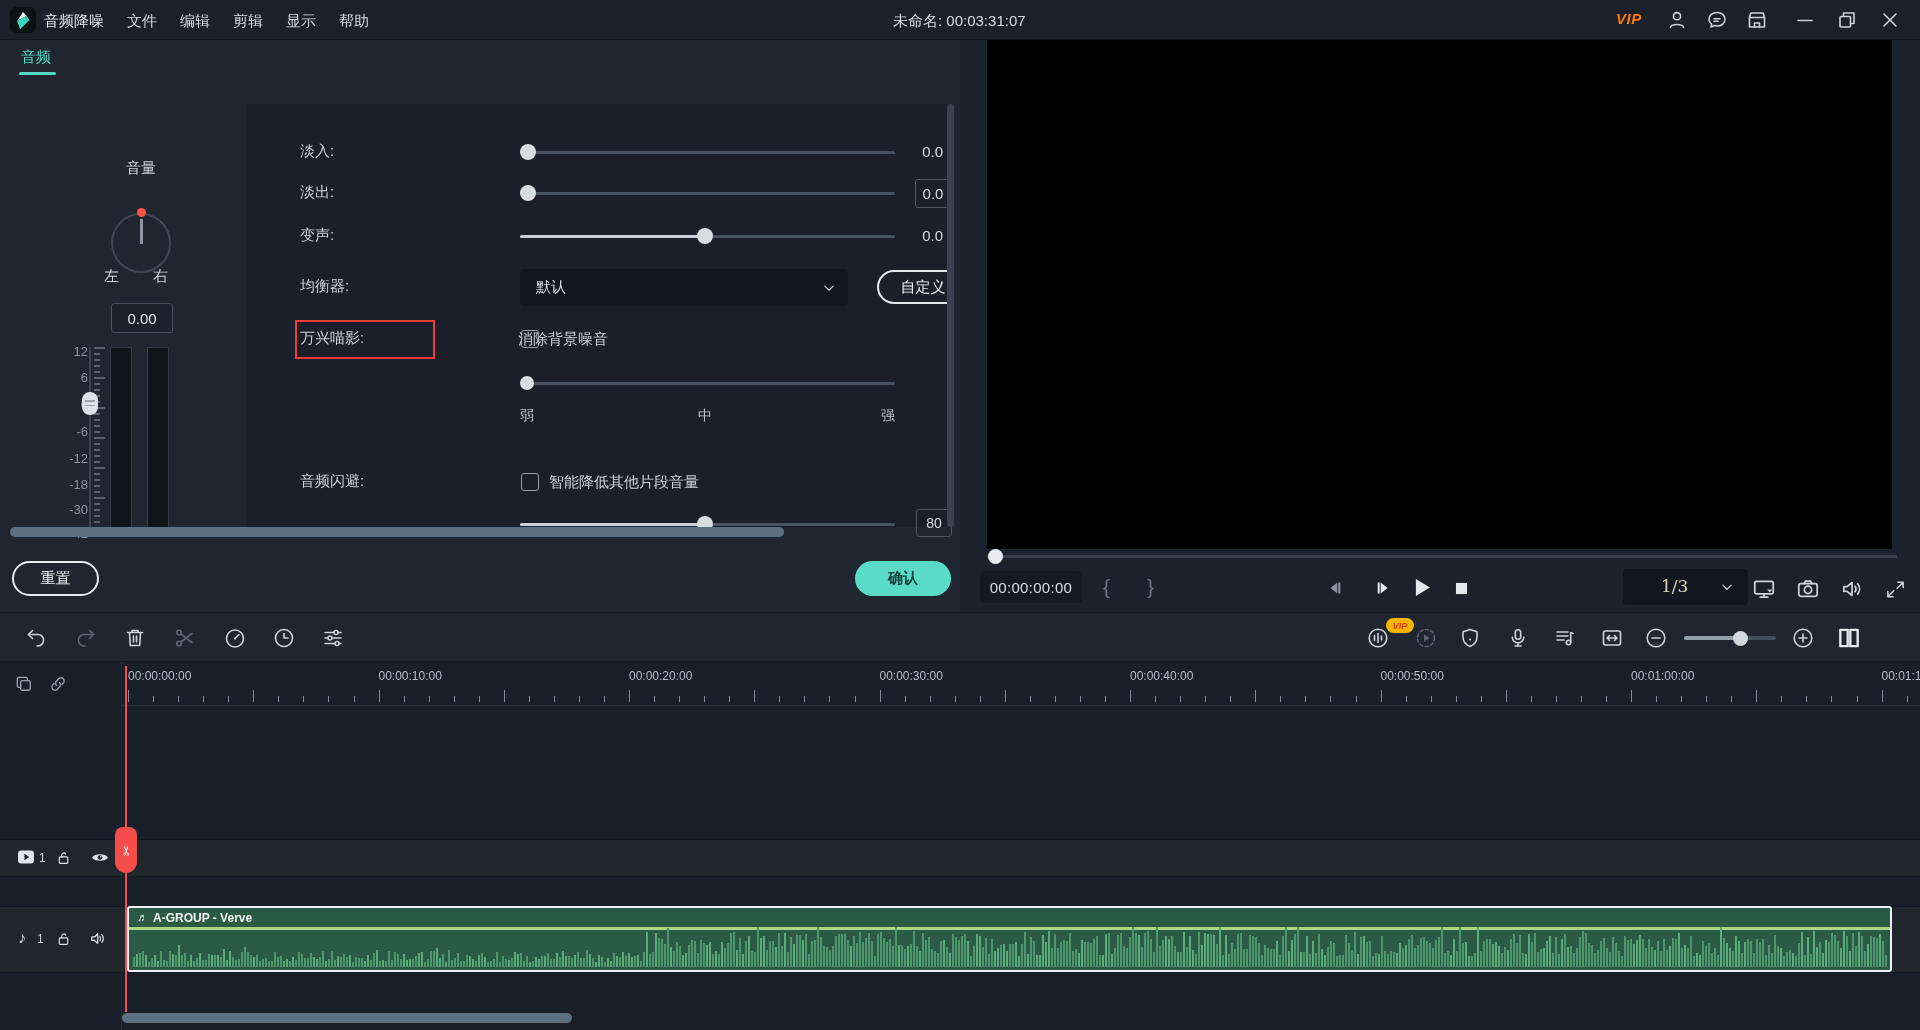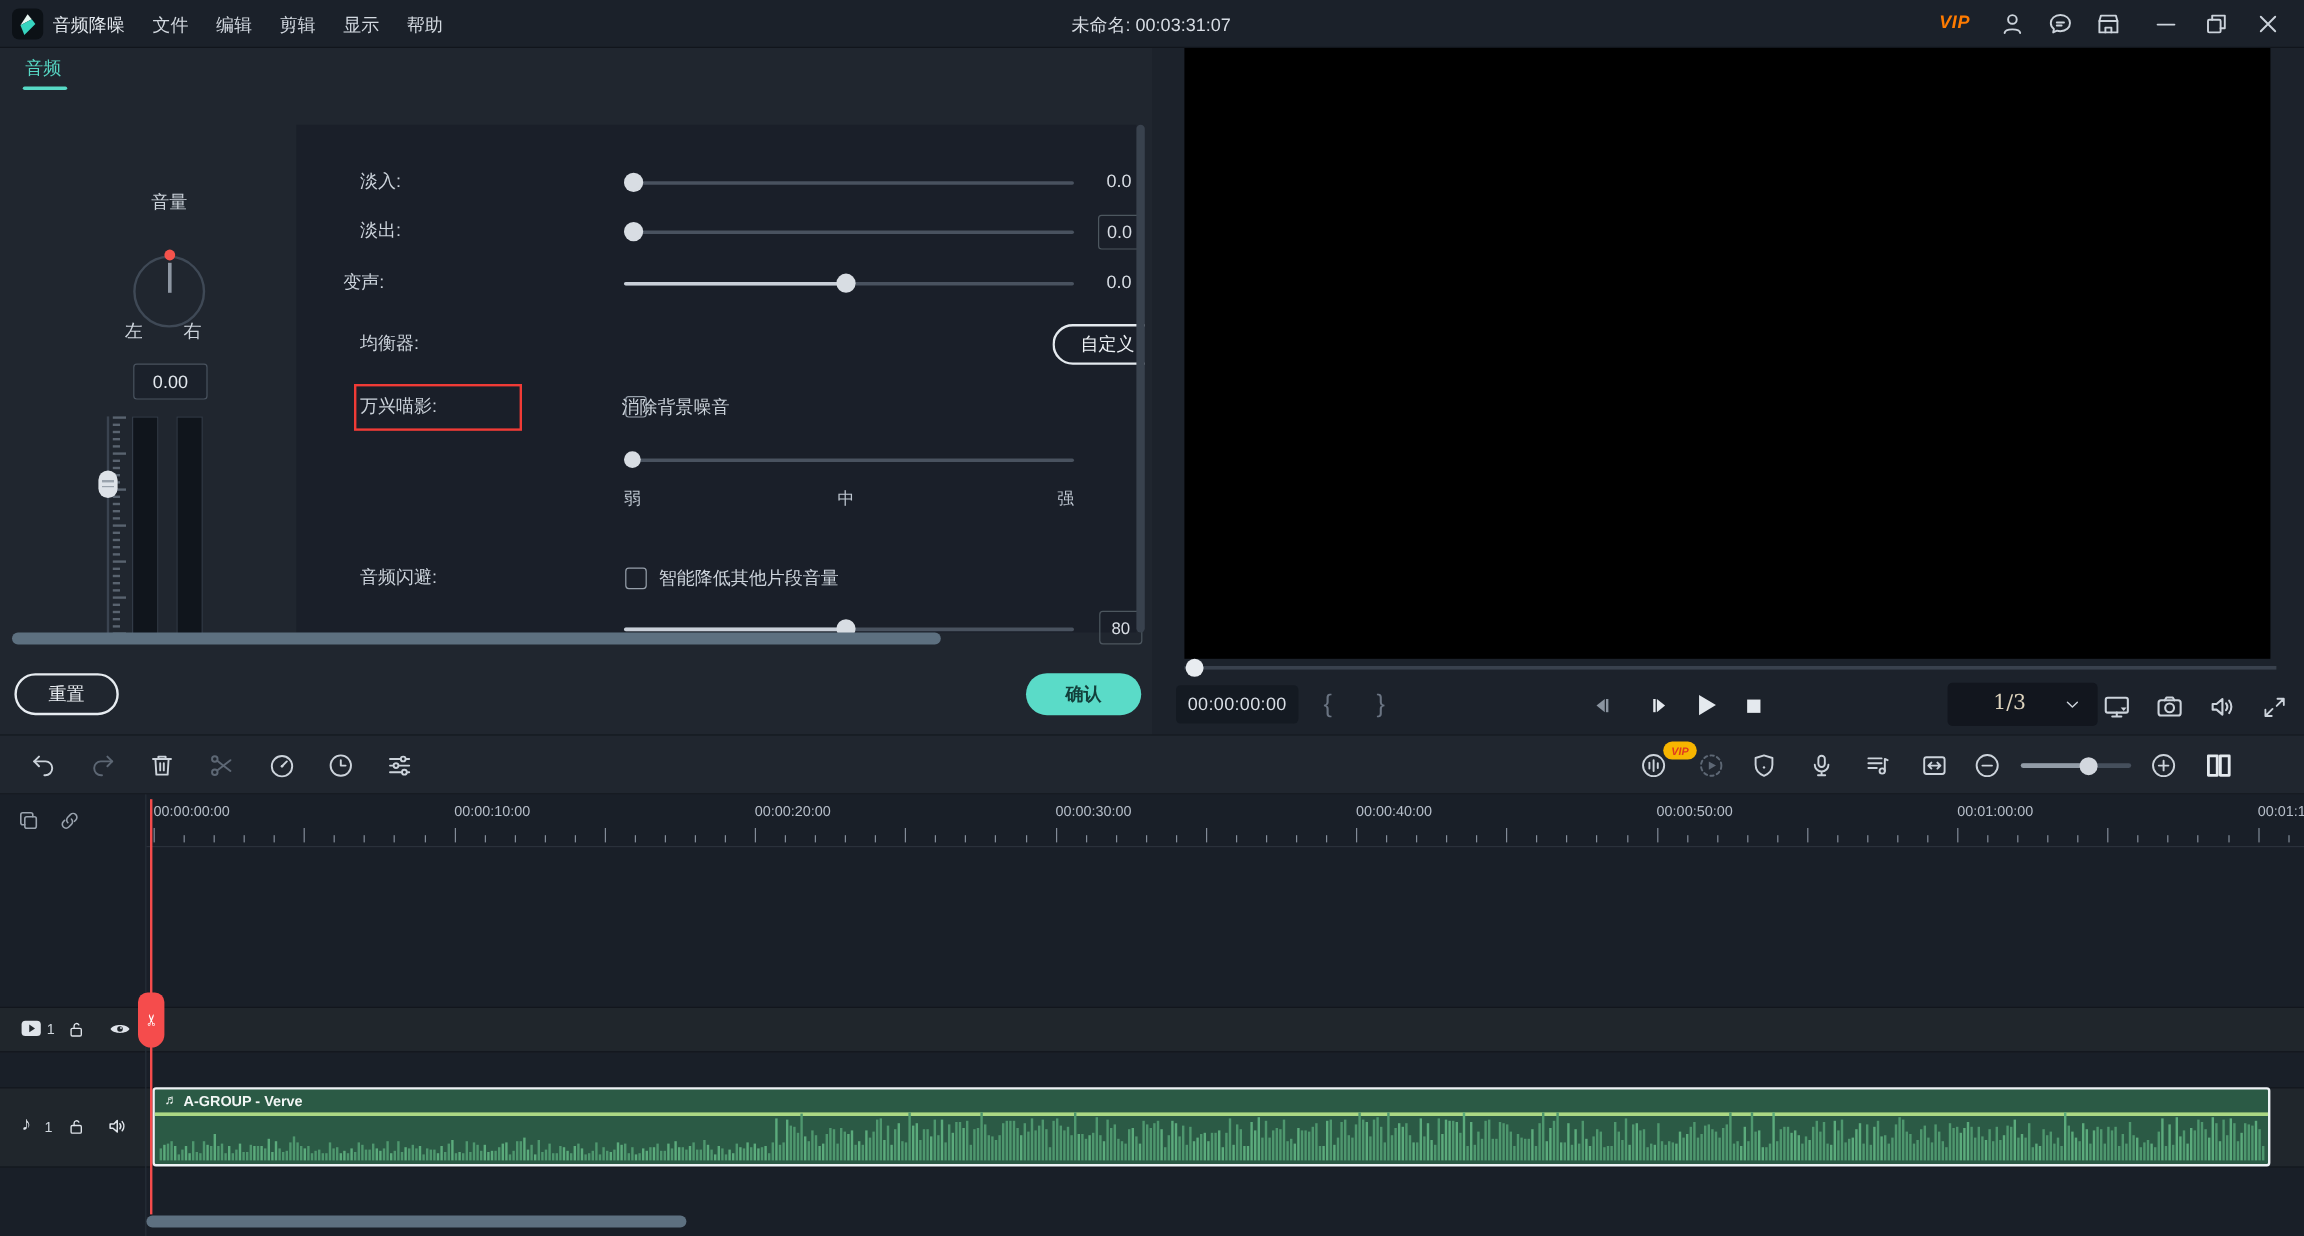--- a/index.html
+++ b/index.html
@@ -87,20 +87,30 @@
   <div class="a" style="left:247px;top:104px;width:700px;height:423px;background:#1a1f29"></div>
 
   <div class="a" style="left:110px;top:159px;width:62px;text-align:center">音量</div>
   <div class="a" style="left:111px;top:213px;width:60px;height:60px;border:2px solid #3f4956;border-radius:50%;cursor:pointer"></div>
   <div class="a" style="left:139.5px;top:219px;width:3px;height:25px;background:#8d96a2"></div>
   <div class="a" style="left:136.5px;top:208px;width:9px;height:9px;border-radius:50%;background:#f5534c"></div>
   <div class="a" style="left:104px;top:267px">左</div>
   <div class="a" style="left:153px;top:267px">右</div>
   <div class="a vs" style="left:111px;top:303px;width:62px;height:30px;background:#1b212b;border:1px solid #49535f;border-radius:3px;color:#e3e8ee">0.00</div>
 
+  <div class="a" id="dbl" style="left:50px;top:0;width:38px;height:560px">
+      <i style="top:351px">12</i>
+      <i style="top:377px">6</i>
+      <i style="top:404px">0</i>
+      <i style="top:431px">-6</i>
+      <i style="top:458px">-12</i>
+      <i style="top:484px">-18</i>
+      <i style="top:509px">-30</i>
+      <i style="top:533px">-42</i>
+    </div>
   <div class="a" style="left:89px;top:347px;width:2px;height:186px;background:#3a4350"></div>
   <div class="a" id="dbt" style="left:94px;top:347px;width:14px;height:190px">
       <i style="top:0px;width:11px"></i>
       <i style="top:6px;width:6px"></i>
       <i style="top:12px;width:6px"></i>
       <i style="top:18px;width:6px"></i>
       <i style="top:24px;width:6px"></i>
       <i style="top:30px;width:11px"></i>
       <i style="top:36px;width:6px"></i>
       <i style="top:42px;width:6px"></i>
@@ -143,29 +153,37 @@
     </div>
   <div class="a" style="left:895px;top:143px;width:48px;text-align:right;color:#d7dce3">0.0</div>
 
   <div class="a" style="left:300px;top:183px">淡出:</div>
   <div class="a slider" style="left:520px;top:185px;width:375px">
     <div class="tr"></div>
       <div class="kn" style="left:0"></div>
     </div>
   <div class="a vs" style="left:915px;top:179px;width:36px;height:29px;border:1px solid #4d575f;border-radius:3px;color:#d7dce3">0.0</div>
 
-  <div class="a" style="left:286px;top:226px">变声:</div>
+  <div class="a" style="left:300px;top:226px">变声:</div>
   <div class="a slider" style="left:520px;top:228px;width:375px">
     <div class="tr"></div>
       <div class="fl" style="width:185px"></div>
       <div class="kn" style="left:177px"></div>
     </div>
   <div class="a" style="left:895px;top:227px;width:48px;text-align:right;color:#d7dce3">0.0</div>
 
   <div class="a" style="left:300px;top:277px">均衡器:</div>
+  <div class="a" style="left:520px;top:269px;width:328px;height:37px;background:#12161e;border-radius:4px;cursor:pointer">
+    <span class="a" style="left:16px;top:9px;color:#d7dce3">默认</span>
+    <span class="a" style="right:10px;top:10px;width:18px;height:18px">
+      <svg class="ic" viewBox="0 0 24 24">
+          <path d="M6.5 9.5 12 15l5.5-5.5"></path>
+        </svg>
+      </span>
+  </div>
   <div class="a" style="left:877px;top:269px;width:77px;height:37px;overflow:hidden">
     <div class="btn" style="position:absolute;left:0;top:1px;width:92px;height:34px;border:2px solid #e4e9ee;color:#eef2f6">自定义</div>
   </div>
 
   <div class="a" style="left:295px;top:320px;width:140px;height:39px;border:2.5px solid #f03b36"></div>
   <div class="a" style="left:300px;top:329px">万兴喵影:</div>
   <div class="a cb" style="left:521px;top:330px"></div>
   <div class="a" style="left:518px;top:330px">消除背景噪音</div>
 
   <div class="a slider" style="left:520px;top:375px;width:375px">

